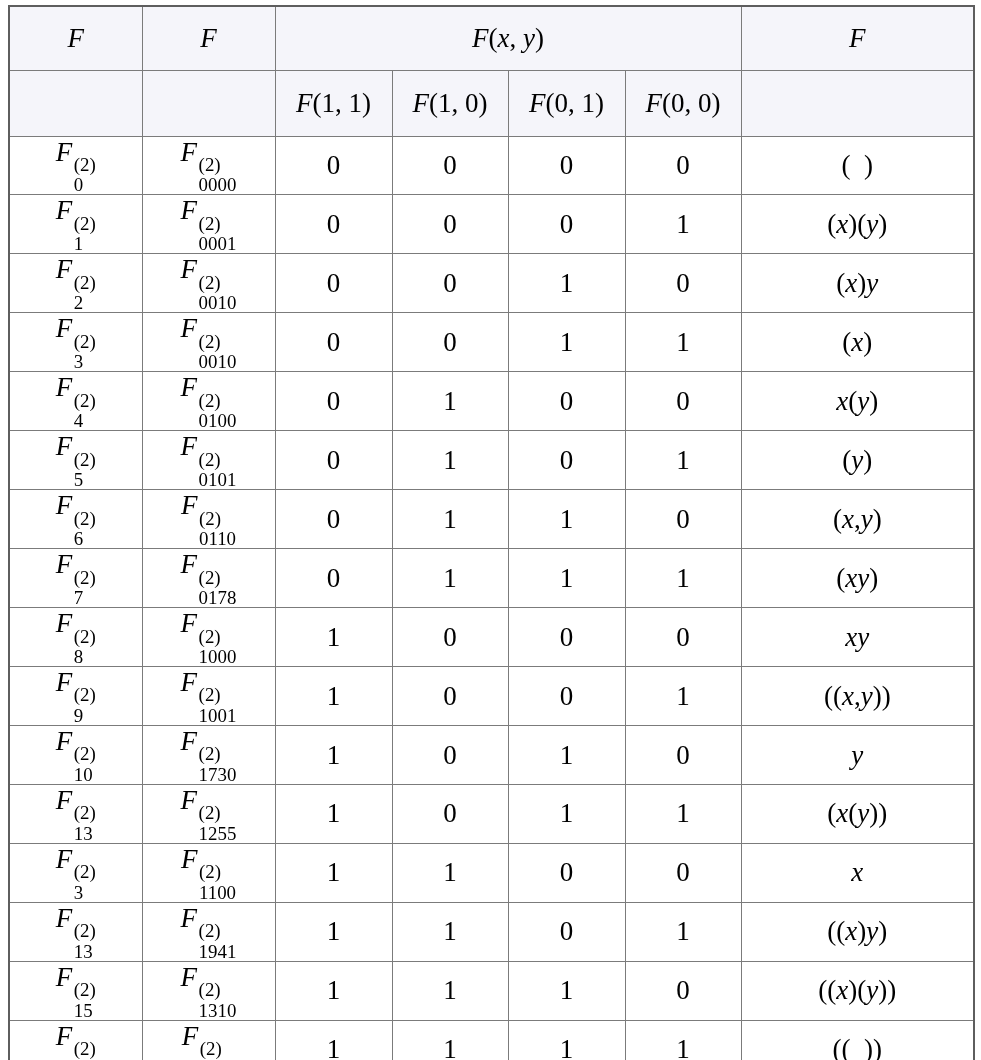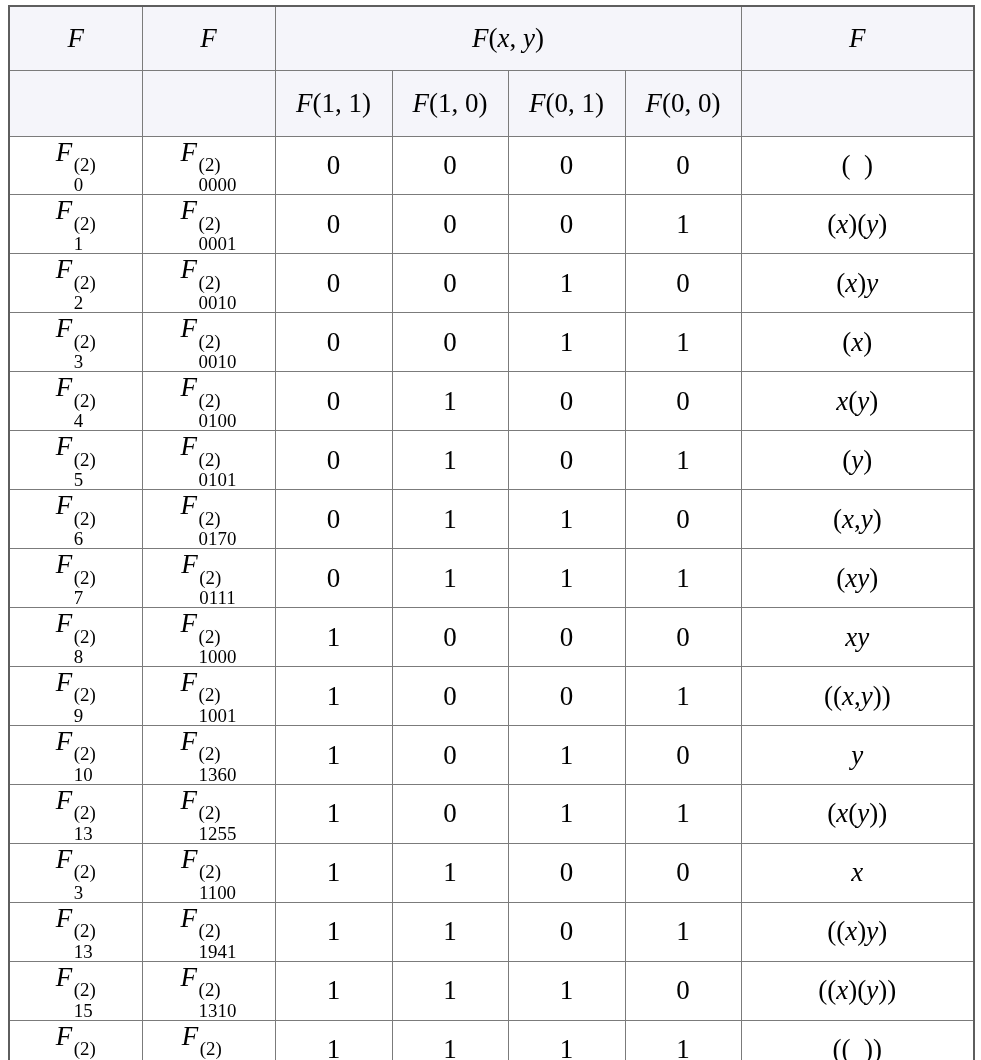--- a/index.html
+++ b/index.html
@@ -202,41 +202,41 @@
   <tr>
     <td>
       <span class="mexpr"><i class="mvar">F</i><span class="scripts">
               <span class="sup">(2)</span>
               <span class="sub">6</span>
             </span></span>
     </td>
     <td>
       <span class="mexpr"><i class="mvar">F</i><span class="scripts">
               <span class="sup">(2)</span>
-              <span class="sub">0170</span>
+              <span class="sub">0110</span>
             </span></span>
     </td>
     <td>0</td>
     <td>1</td>
     <td>1</td>
     <td>0</td>
     <td><span class="math">(<i>x</i>,<i>y</i>)</span></td>
   </tr>
 
   <tr>
     <td>
       <span class="mexpr"><i class="mvar">F</i><span class="scripts">
               <span class="sup">(2)</span>
               <span class="sub">7</span>
             </span></span>
     </td>
     <td>
       <span class="mexpr"><i class="mvar">F</i><span class="scripts">
               <span class="sup">(2)</span>
-              <span class="sub">0111</span>
+              <span class="sub">0178</span>
             </span></span>
     </td>
     <td>0</td>
     <td>1</td>
     <td>1</td>
     <td>1</td>
     <td><span class="math">(<i>x</i><i>y</i>)</span></td>
   </tr>
 
   <tr>
@@ -282,21 +282,21 @@
   <tr>
     <td>
       <span class="mexpr"><i class="mvar">F</i><span class="scripts">
               <span class="sup">(2)</span>
               <span class="sub">10</span>
             </span></span>
     </td>
     <td>
       <span class="mexpr"><i class="mvar">F</i><span class="scripts">
               <span class="sup">(2)</span>
-              <span class="sub">1360</span>
+              <span class="sub">1730</span>
             </span></span>
     </td>
     <td>1</td>
     <td>0</td>
     <td>1</td>
     <td>0</td>
     <td><span class="math"><i>y</i></span></td>
   </tr>
 
   <tr>

